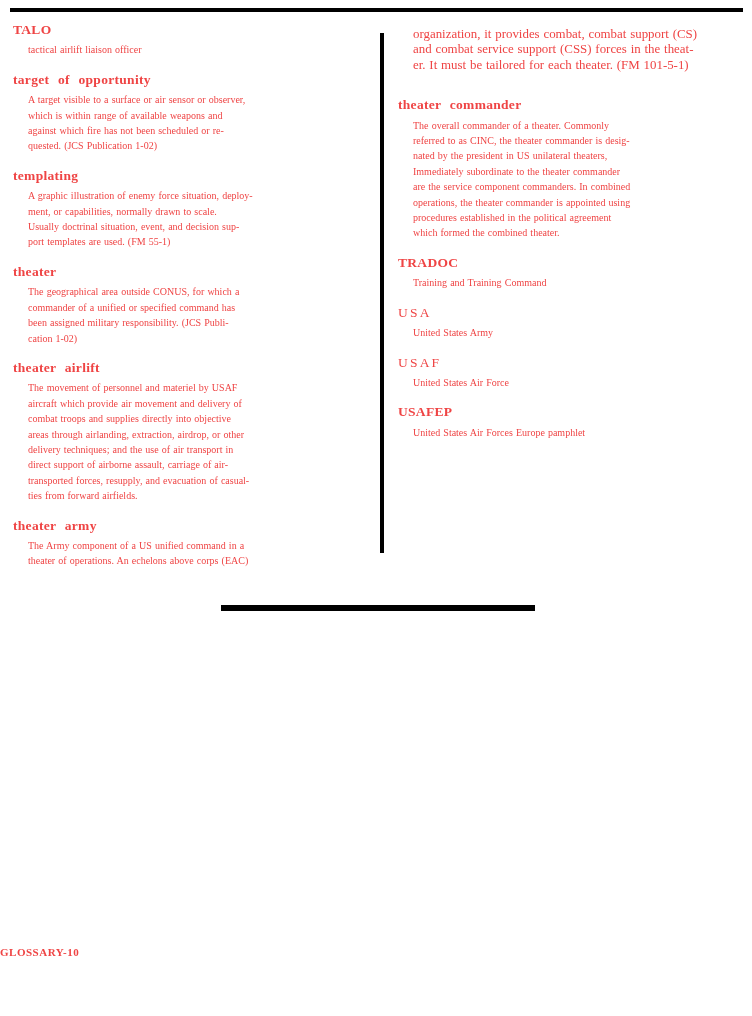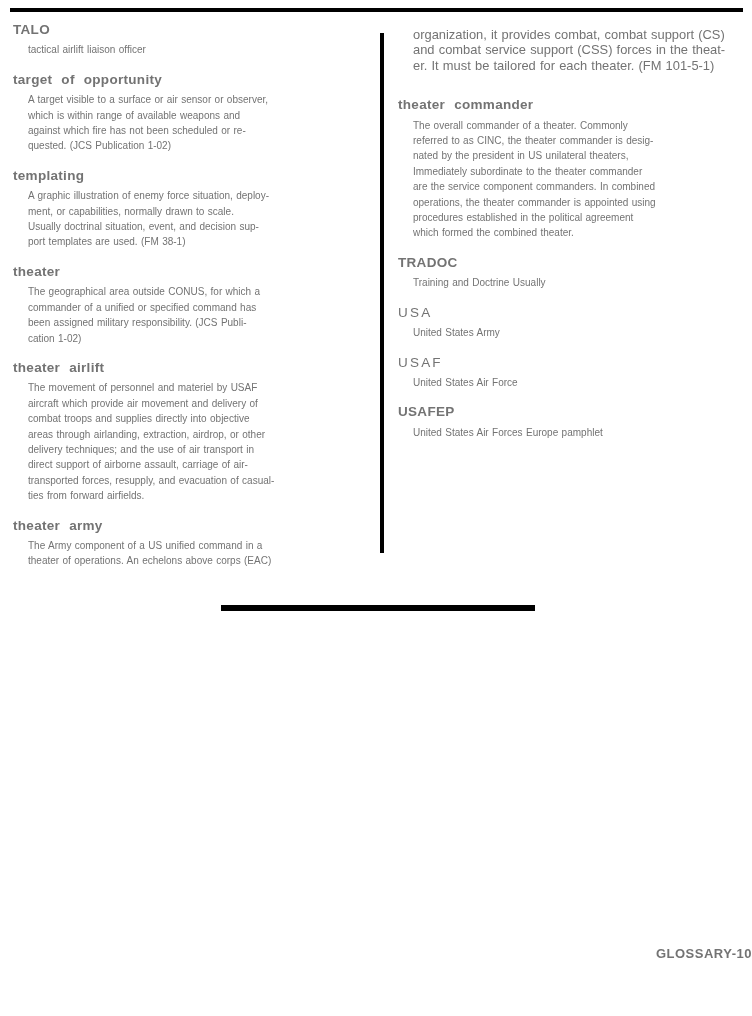--- a/index.html
+++ b/index.html
@@ -1,22 +1,22 @@
 <!DOCTYPE html>
 <html><head>
 <meta charset="utf-8">
 <style>
   html, body { margin: 0; padding: 0; background: #ffffff; }
   .page {
     position: relative;
     width: 752px;
     height: 1016px;
     background: #ffffff;
-    color: #737373;
-    font-family: Liberation Sans, sans-serif;
+    color: #ef4444;
+    font-family: Liberation Serif, serif;
     overflow: hidden;
   }
   .rule-top {
     position: absolute;
     left: 10px; top: 8px;
     width: 733px; height: 4px;
     background: #000;
   }
   .col-divider {
     position: absolute;
@@ -63,23 +63,23 @@
     padding-left: 15px;
     white-space: pre-line;
     word-spacing: 0.6px;
     margin-bottom: 24px;
   }
   .gap-before-usa { }
   .footer {
     position: absolute;
     left: 0; top: 946px;
     width: 100%;
-    text-align: right;
+    text-align: left;
     font-weight: bold;
-    font-size: 13px;
+    font-size: 11px;
     letter-spacing: 0.5px;
   }
 </style>
 </head>
 <body>
 
 <div class="page">
 
   <div class="rule-top"></div>
   <div class="col-divider"></div>
@@ -98,21 +98,21 @@
 which is within range of available weapons and
 against which fire has not been scheduled or re-
 quested. (JCS Publication 1-02)</div>
     </div>
 
     <div class="entry">
       <div class="term">templating</div>
       <div class="definition">A graphic illustration of enemy force situation, deploy-
 ment, or capabilities, normally drawn to scale.
 Usually doctrinal situation, event, and decision sup-
-port templates are used. (FM 38-1)</div>
+port templates are used. (FM 55-1)</div>
     </div>
 
     <div class="entry">
       <div class="term">theater</div>
       <div class="definition">The geographical area outside CONUS, for which a
 commander of a unified or specified command has
 been assigned military responsibility. (JCS Publi-
 cation 1-02)</div>
     </div>
 
@@ -149,21 +149,21 @@
 nated by the president in US unilateral theaters,
 Immediately subordinate to the theater commander
 are the service component commanders. In combined
 operations, the theater commander is appointed using
 procedures established in the political agreement
 which formed the combined theater.</div>
     </div>
 
     <div class="entry">
       <div class="term">TRADOC</div>
-      <div class="definition">Training and Doctrine Usually</div>
+      <div class="definition">Training and Training Command</div>
     </div>
 
     <div class="entry gap-before-usa">
       <div class="term term-light">USA</div>
       <div class="definition">United States Army</div>
     </div>
 
     <div class="entry">
       <div class="term term-light">USAF</div>
       <div class="definition">United States Air Force</div>

